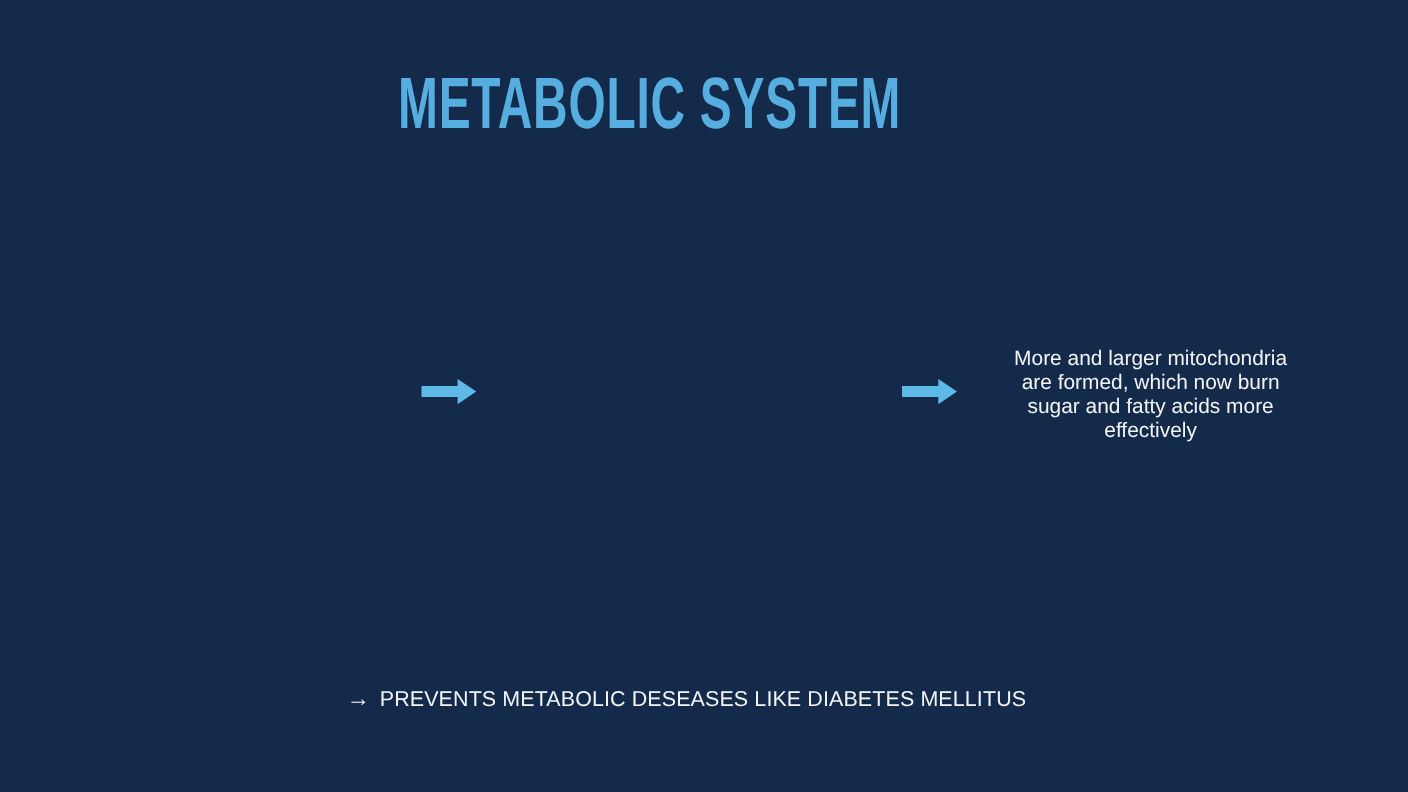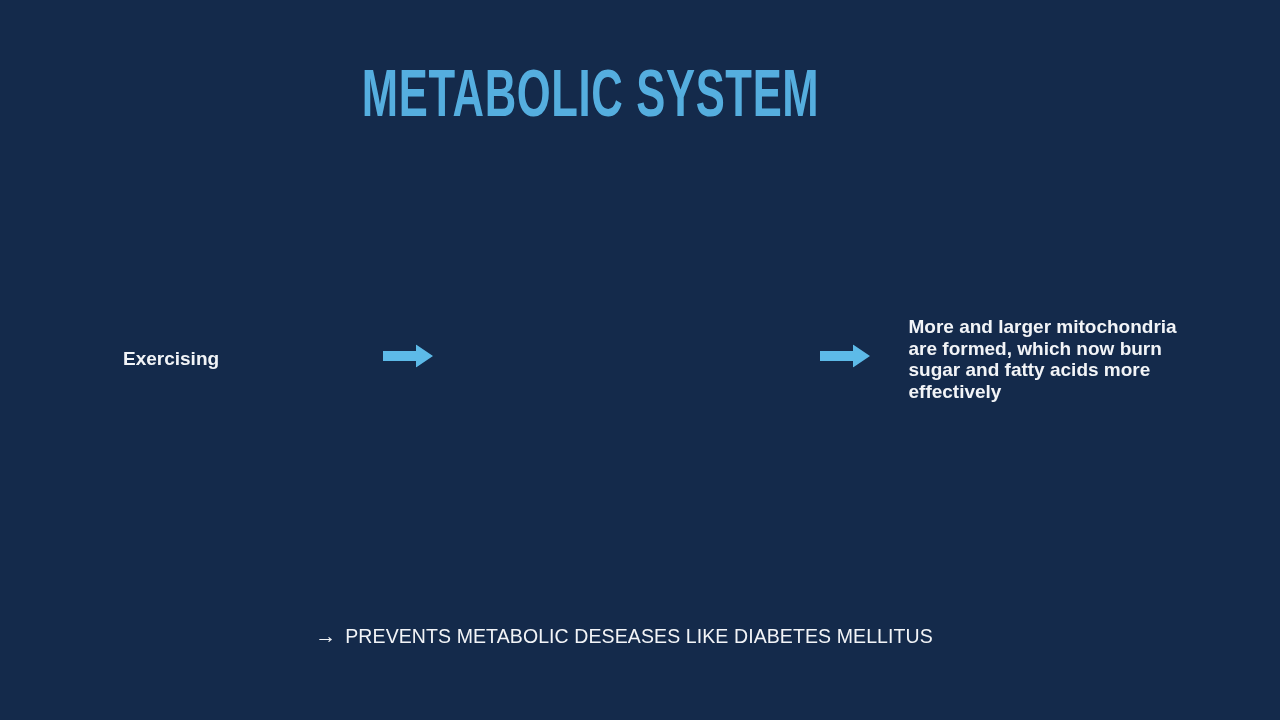--- a/index.html
+++ b/index.html
@@ -36,25 +36,24 @@
     line-height: 1;
     color: var(--title);
     letter-spacing: 1px;
     transform: scaleX(0.66);
     transform-origin: center center;
     white-space: nowrap;
   }
   .step {
     position: absolute;
     transform: translate(-50%, -50%);
-    text-align: left;
+    text-align: center;
     font-size: 19px;
     line-height: 21.5px;
     color: var(--text);
-    font-weight: bold;
   }
   .step-1 { left: 233px; top: 359px; width: 220px; }
   .step-2 { left: 640px; top: 360px; width: 245px; }
   .step-3 { left: 1046px; top: 359px; width: 275px; }
   .flow-arrow {
     position: absolute;
     transform: translate(-50%, -50%);
     width: 50px;
     height: 23px;
   }
@@ -77,21 +76,20 @@
 </style>
 </head>
 <body>
 
 <div class="slide">
 
   <div class="title-wrap">
     <div class="title">METABOLIC SYSTEM</div>
   </div>
 
-  <div class="step step-1">Exercising</div>
 
   <svg class="flow-arrow flow-arrow-1" viewBox="0 0 50 23">
     <path d="M0 6.5 H33 V0 L50 11.5 L33 23 V16.5 H0 Z" fill="#5dbae8"></path>
   </svg>
 
 
   <svg class="flow-arrow flow-arrow-2" viewBox="0 0 50 23">
     <path d="M0 6.5 H33 V0 L50 11.5 L33 23 V16.5 H0 Z" fill="#5dbae8"></path>
   </svg>
 

